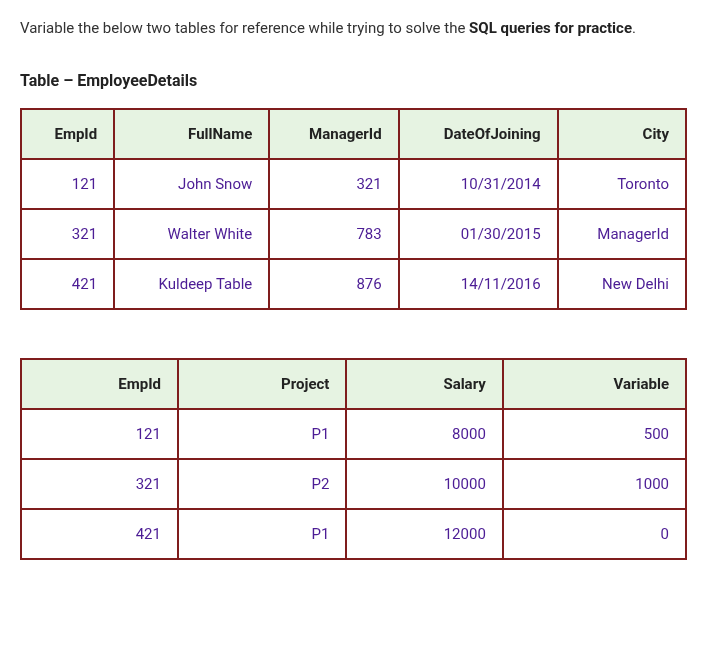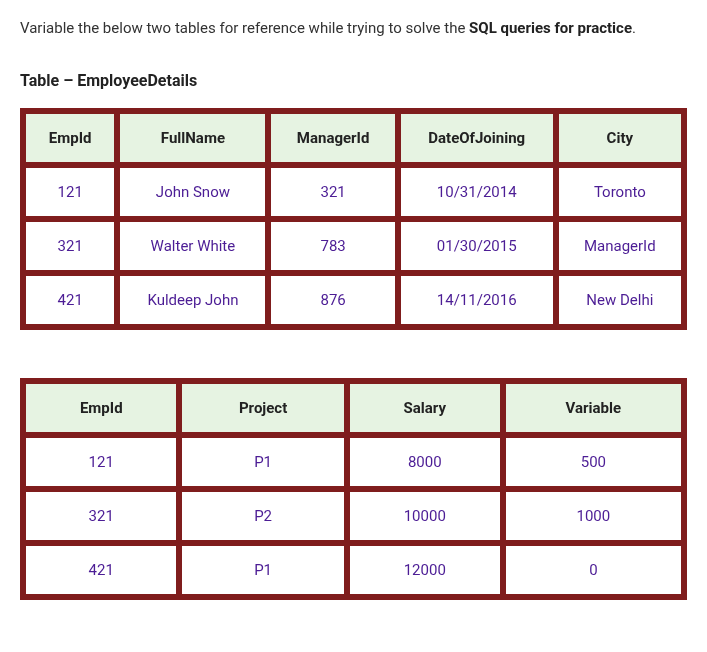--- a/index.html
+++ b/index.html
@@ -29,23 +29,23 @@
       margin-bottom: 14px;
       font-size: 16px;
       margin-top: 10px;
     }
     table {
       border-collapse: collapse;
       width: 100%;
       margin-bottom: 48px;
     }
     th, td {
-      text-align: center;
+      text-align: right;
       padding: 12px 16px;
-      border: 6px solid #7f1d1d;
+      border: 2px solid #7f1d1d;
       font-size: 15px;
     }
     th {
       background-color: #e6f3e2;
       font-weight: 700;
       color: #222;
     }
     td {
       color: #4c1d95;
     }
@@ -82,21 +82,21 @@
     </tr>
     <tr>
       <td>321</td>
       <td>Walter White</td>
       <td>783</td>
       <td>01/30/2015</td>
       <td>ManagerId</td>
     </tr>
     <tr>
       <td>421</td>
-      <td>Kuldeep John</td>
+      <td>Kuldeep Table</td>
       <td>876</td>
       <td>14/11/2016</td>
       <td>New Delhi</td>
     </tr>
   </tbody>
 </table>
 
 <div class="section2">
 
   <table>

